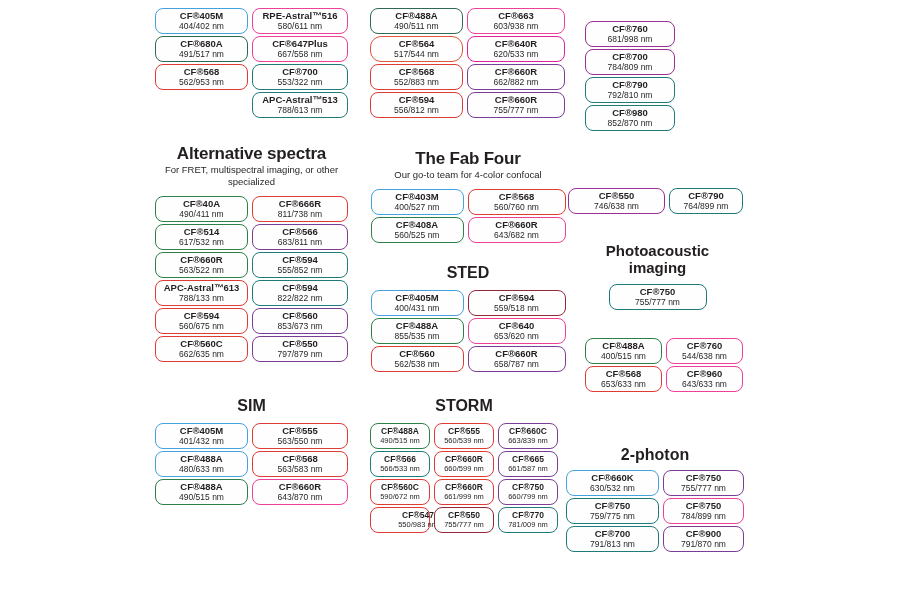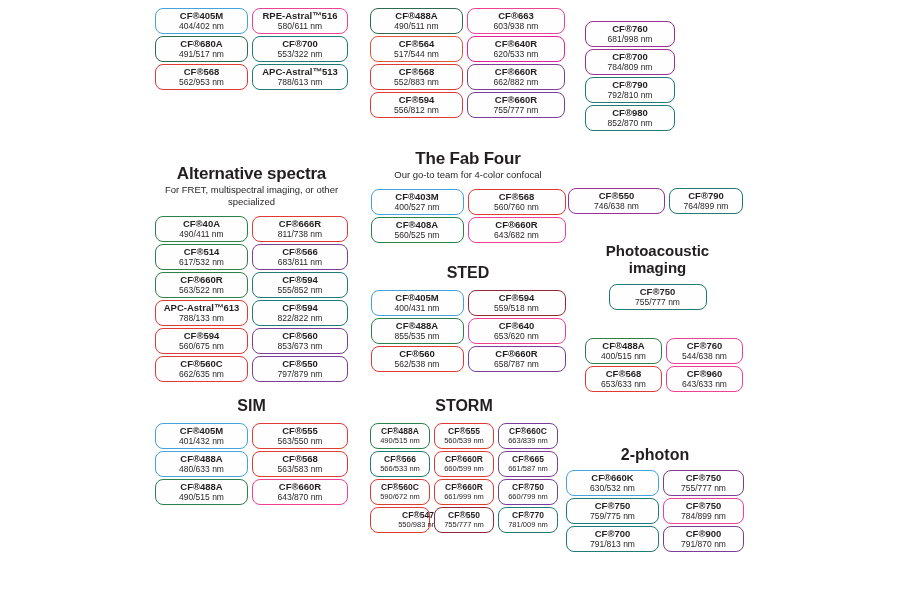--- a/index.html
+++ b/index.html
@@ -18,21 +18,21 @@
          line-height:1.08;}
   .badge .n{font-weight:bold;font-size:9.5px;white-space:nowrap;}
   .badge .v{font-size:8.5px;white-space:nowrap;}
   
   #sec-top-a{left:155px;top:8px;}
   #sec-top-a .col:nth-child(1){width:93px;} #sec-top-a .col:nth-child(2){width:96px;}
   #sec-top-b{left:370px;top:8px;}
   #sec-top-b .col:nth-child(1){width:93px;} #sec-top-b .col:nth-child(2){width:98px;}
   #sec-top-c{left:585px;top:21px;}
   #sec-top-c .col:nth-child(1){width:90px;}
-  #sec-alt{left:155px;top:164px;width:193px;}
+  #sec-alt{left:155px;top:144px;width:193px;}
   #sec-alt .col:nth-child(1){width:93px;} #sec-alt .col:nth-child(2){width:96px;}
   #sec-fabfour{left:370px;top:149px;width:196px;}
   #sec-fabfour .col:nth-child(1){width:93px;} #sec-fabfour .col:nth-child(2){width:98px;}
   #sec-sted{left:370px;top:264px;width:196px;}
   #sec-sted .col:nth-child(1){width:93px;} #sec-sted .col:nth-child(2){width:98px;}
   #sec-sim{left:155px;top:397px;width:193px;}
   #sec-sim .col:nth-child(1){width:93px;} #sec-sim .col:nth-child(2){width:96px;}
   #sec-storm{left:370px;top:397px;width:188px;}
   #sec-storm .col{width:60px;}
   #sec-storm .badge .n{font-size:8.5px;} #sec-storm .badge .v{font-size:7.5px;}
@@ -64,40 +64,44 @@
           <div class="badge" style="border-color: rgb(224, 58, 53);">
             <span class="n">CF®568</span>
             <span class="v">562/953 nm</span>
           </div>
         </div>
         <div class="col">
           <div class="badge" style="border-color: rgb(238, 64, 152);">
             <span class="n">RPE-Astral™516</span>
             <span class="v">580/611 nm</span>
           </div>
+          <div class="badge" style="border-color: rgb(238, 64, 152);">
+            <span class="n">CF®647Plus</span>
+            <span class="v">667/558 nm</span>
+          </div>
           <div class="badge" style="border-color: rgb(31, 122, 122);">
             <span class="n">CF®700</span>
             <span class="v">553/322 nm</span>
           </div>
           <div class="badge" style="border-color: rgb(31, 122, 122);">
             <span class="n">APC-Astral™513</span>
             <span class="v">788/613 nm</span>
           </div>
         </div>
       </div>
   </section>
 
   <section id="sec-top-b">
     <div class="cols">
         <div class="col">
           <div class="badge" style="border-color: rgb(45, 106, 79);">
             <span class="n">CF®488A</span>
             <span class="v">490/511 nm</span>
           </div>
-          <div class="badge" style="border-color: rgb(226, 85, 59);">
+          <div class="badge" style="border-color: rgb(226, 85, 59); border-radius: 11px;">
             <span class="n">CF®564</span>
             <span class="v">517/544 nm</span>
           </div>
           <div class="badge" style="border-color: rgb(224, 58, 53);">
             <span class="n">CF®568</span>
             <span class="v">552/883 nm</span>
           </div>
           <div class="badge" style="border-color: rgb(224, 58, 53);">
             <span class="n">CF®594</span>
             <span class="v">556/812 nm</span>

